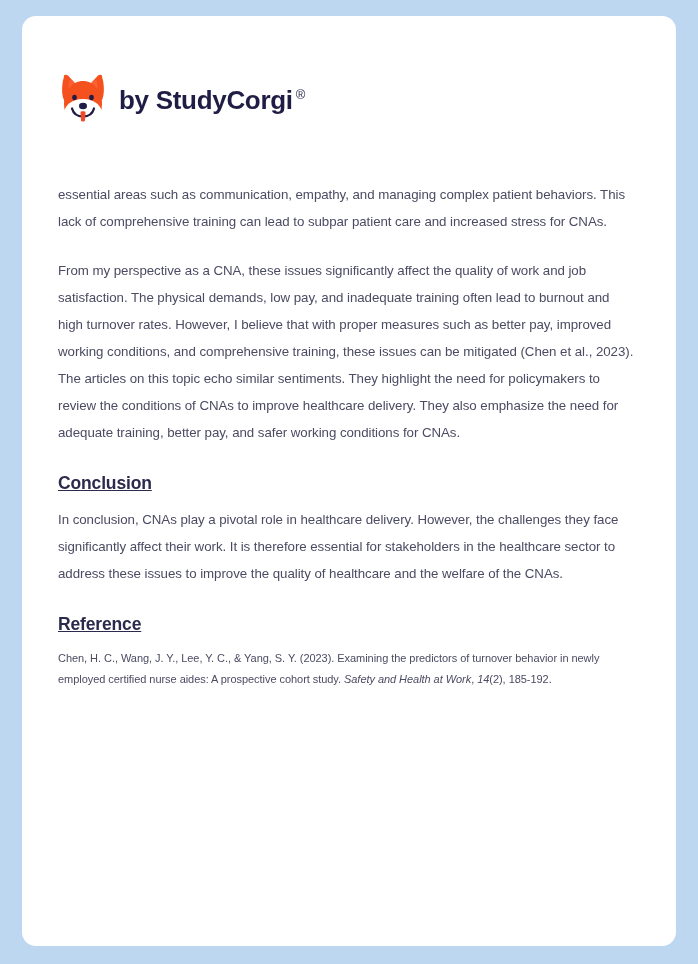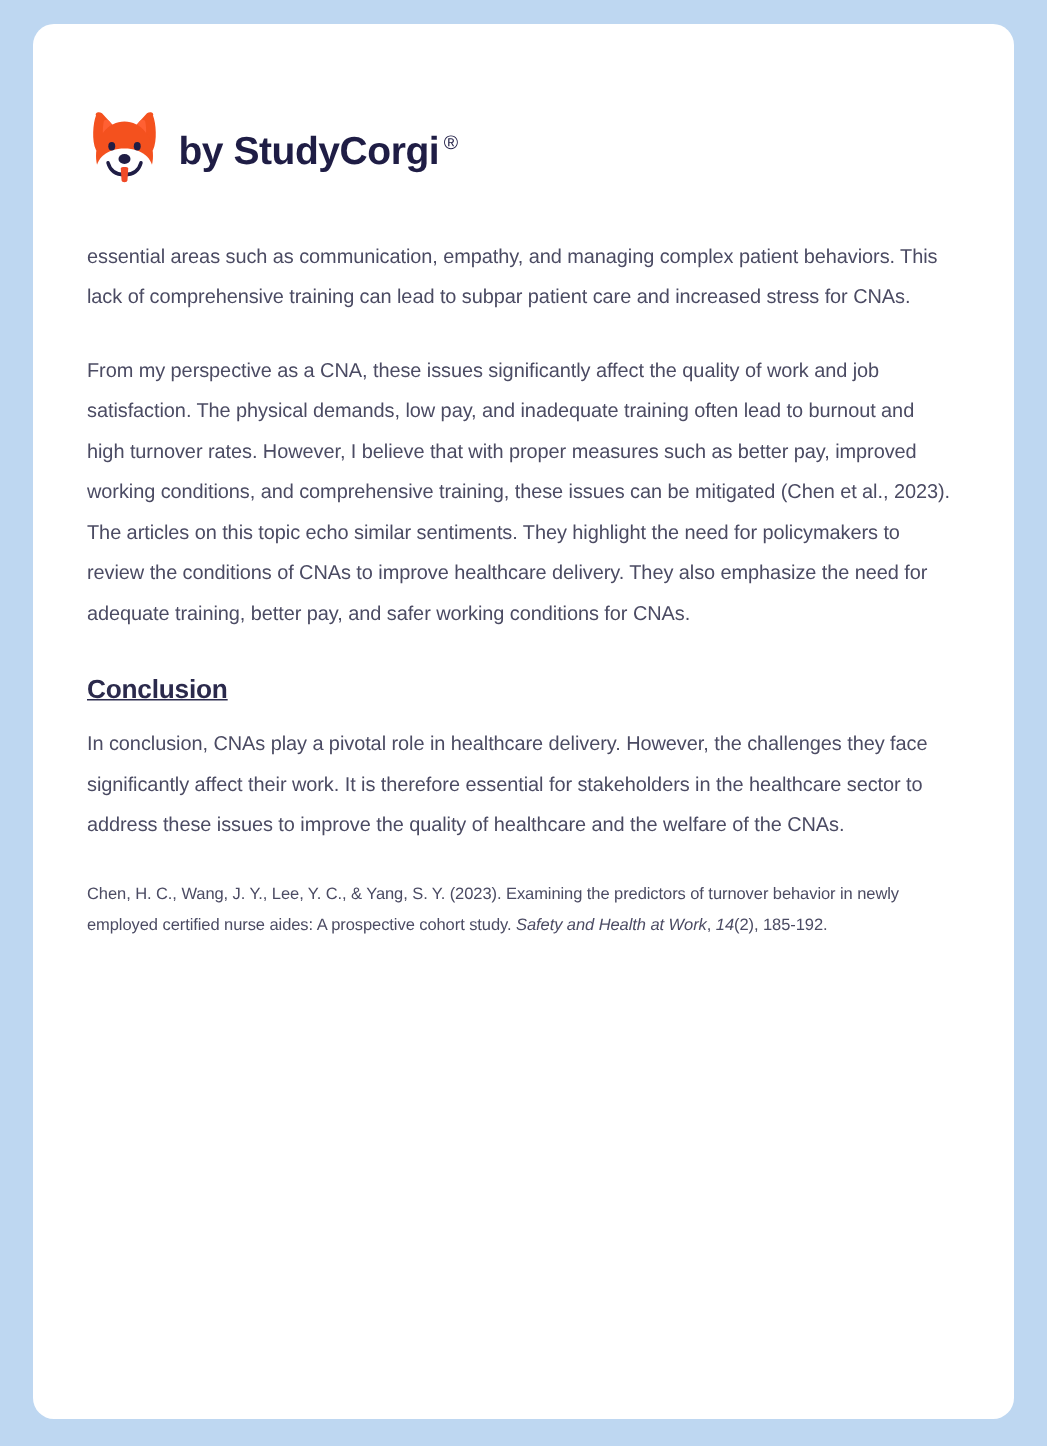--- a/index.html
+++ b/index.html
@@ -76,21 +76,21 @@
   }
   .doc-url {
     color: #a9a8b6;
     font-size: 10.6px;
     line-height: 1.45;
     margin-top: 7px;
     word-break: break-word;
   }
   .content {
     padding: 0 42px 0 36px;
-    margin-top: 32px;
+    margin-top: 56px;
   }
   p.body-text {
     color: #4b4b63;
     font-size: 13.3px;
     line-height: 2.03;
     margin: 0 0 22px 0;
     letter-spacing: -0.05px;
   }
   h2.section-heading {
     color: #2b2a४c;
@@ -145,18 +145,19 @@
   <div class="content">
 
     <p class="body-text">essential areas such as communication, empathy, and managing complex patient behaviors. This lack of comprehensive training can lead to subpar patient care and increased stress for CNAs.</p>
 
     <p class="body-text">From my perspective as a CNA, these issues significantly affect the quality of work and job satisfaction. The physical demands, low pay, and inadequate training often lead to burnout and high turnover rates. However, I believe that with proper measures such as better pay, improved working conditions, and comprehensive training, these issues can be mitigated (Chen et al., 2023). The articles on this topic echo similar sentiments. They highlight the need for policymakers to review the conditions of CNAs to improve healthcare delivery. They also emphasize the need for adequate training, better pay, and safer working conditions for CNAs.</p>
 
     <h2 class="section-heading">Conclusion</h2>
 
     <p class="body-text">In conclusion, CNAs play a pivotal role in healthcare delivery. However, the challenges they face significantly affect their work. It is therefore essential for stakeholders in the healthcare sector to address these issues to improve the quality of healthcare and the welfare of the CNAs.</p>
 
+    <h2 class="section-heading">Reference</h2>
 
     <p class="reference-text"><span>Chen, H. C., Wang, J. Y., Lee, Y. C., &amp; Yang, S. Y. (2023). Examining the predictors of turnover behavior in newly employed certified nurse aides: A prospective cohort study. </span><i>Safety and Health at Work</i><span>, </span><i>14</i><span>(2), 185-192.</span></p>
 
   </div>
 
 </div>
 
 </body></html>

